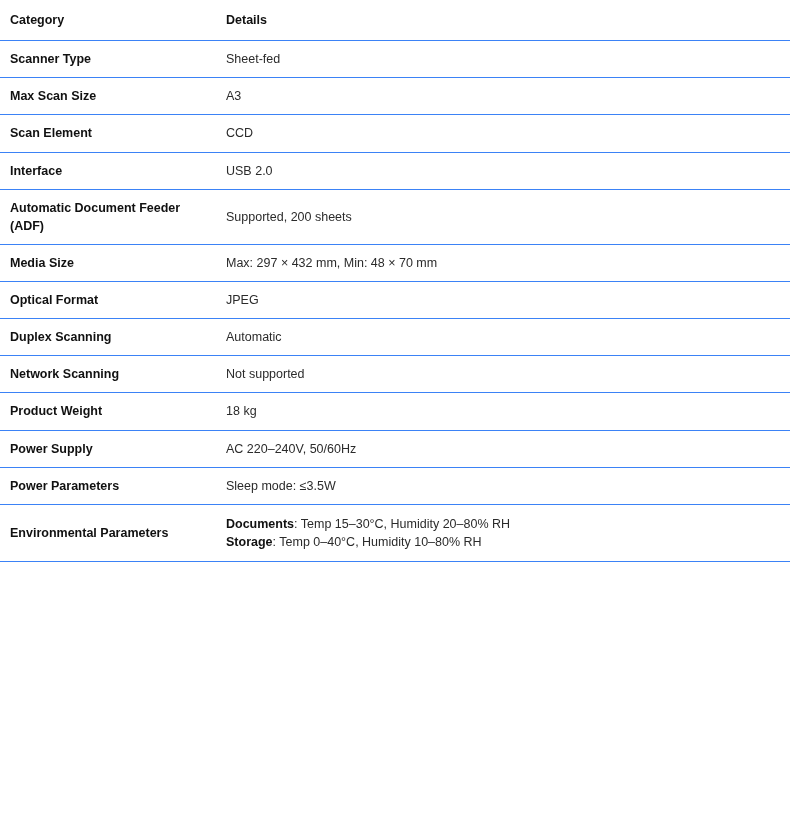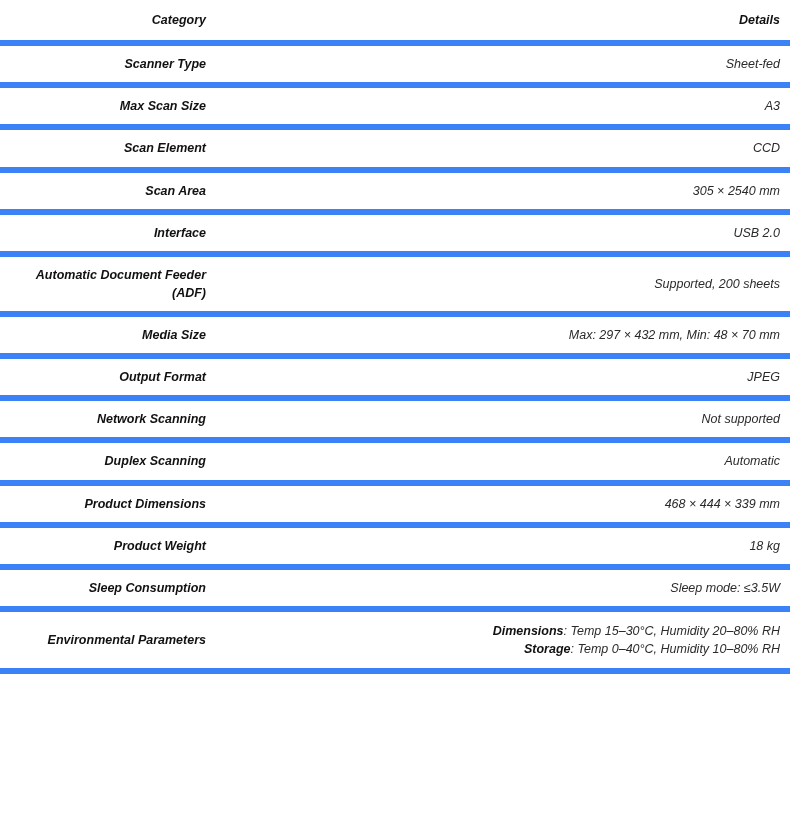--- a/index.html
+++ b/index.html
@@ -17,27 +17,26 @@
   .spec-table {
     width: 790px;
     border-collapse: collapse;
     table-layout: fixed;
   }
   .spec-table col.col-category { width: 216px; }
   .spec-table col.col-details  { width: 574px; }
 
   .spec-table th,
   .spec-table td {
-    border-bottom: 6px solid #3b82f6;
+    border-bottom: 1px solid #3b82f6;
     padding: 9px 10px 9px 10px;
     vertical-align: middle;
-    text-align: right;
+    text-align: left;
     font-size: 12.5px;
     line-height: 1.45;
-    font-style: italic;
   }
   .spec-table th {
     font-weight: bold;
     font-size: 12.5px;
     color: #111111;
   }
   .head-row th {
     padding-top: 11px;
     padding-bottom: 11px;
   }
@@ -90,80 +89,74 @@
           <span class="line"><span>A3</span></span>
         </td>
       </tr>
       <tr>
         <th class="cat-cell">Scan Element</th>
         <td class="det-cell">
           <span class="line"><span>CCD</span></span>
         </td>
       </tr>
       <tr>
-        <th class="cat-cell">Scan Area</th>
-        <td class="det-cell">
-          <span class="line"><span>305 × 2540 mm</span></span>
-        </td>
-      </tr>
-      <tr>
         <th class="cat-cell">Interface</th>
         <td class="det-cell">
           <span class="line"><span>USB 2.0</span></span>
         </td>
       </tr>
       <tr>
         <th class="cat-cell">Automatic Document Feeder (ADF)</th>
         <td class="det-cell">
           <span class="line"><span>Supported, 200 sheets</span></span>
         </td>
       </tr>
       <tr>
         <th class="cat-cell">Media Size</th>
         <td class="det-cell">
           <span class="line"><span>Max: 297 × 432 mm, Min: 48 × 70 mm</span></span>
         </td>
       </tr>
       <tr>
-        <th class="cat-cell">Output Format</th>
+        <th class="cat-cell">Optical Format</th>
         <td class="det-cell">
           <span class="line"><span>JPEG</span></span>
+        </td>
+      </tr>
+      <tr>
+        <th class="cat-cell">Duplex Scanning</th>
+        <td class="det-cell">
+          <span class="line"><span>Automatic</span></span>
         </td>
       </tr>
       <tr>
         <th class="cat-cell">Network Scanning</th>
         <td class="det-cell">
           <span class="line"><span>Not supported</span></span>
         </td>
       </tr>
       <tr>
-        <th class="cat-cell">Duplex Scanning</th>
-        <td class="det-cell">
-          <span class="line"><span>Automatic</span></span>
-        </td>
-      </tr>
-      <tr>
-        <th class="cat-cell">Product Dimensions</th>
-        <td class="det-cell">
-          <span class="line"><span>468 × 444 × 339 mm</span></span>
-        </td>
-      </tr>
-      <tr>
         <th class="cat-cell">Product Weight</th>
         <td class="det-cell">
           <span class="line"><span>18 kg</span></span>
         </td>
       </tr>
       <tr>
-        <th class="cat-cell">Sleep Consumption</th>
+        <th class="cat-cell">Power Supply</th>
+        <td class="det-cell">
+          <span class="line"><span>AC 220–240V, 50/60Hz</span></span>
+        </td>
+      </tr>
+      <tr>
+        <th class="cat-cell">Power Parameters</th>
         <td class="det-cell">
           <span class="line"><span>Sleep mode: ≤3.5W</span></span>
         </td>
       </tr>
       <tr class="tall-row">
         <th class="cat-cell">Environmental Parameters</th>
         <td class="det-cell">
-          <span class="line"><span class="lbl">Dimensions</span><span>: Temp 15–30°C, Humidity 20–80% RH</span></span>
+          <span class="line"><span class="lbl">Documents</span><span>: Temp 15–30°C, Humidity 20–80% RH</span></span>
           <span class="line"><span class="lbl">Storage</span><span>: Temp 0–40°C, Humidity 10–80% RH</span></span>
         </td>
       </tr>
     </tbody>
 </table>
 
 </body></html>

